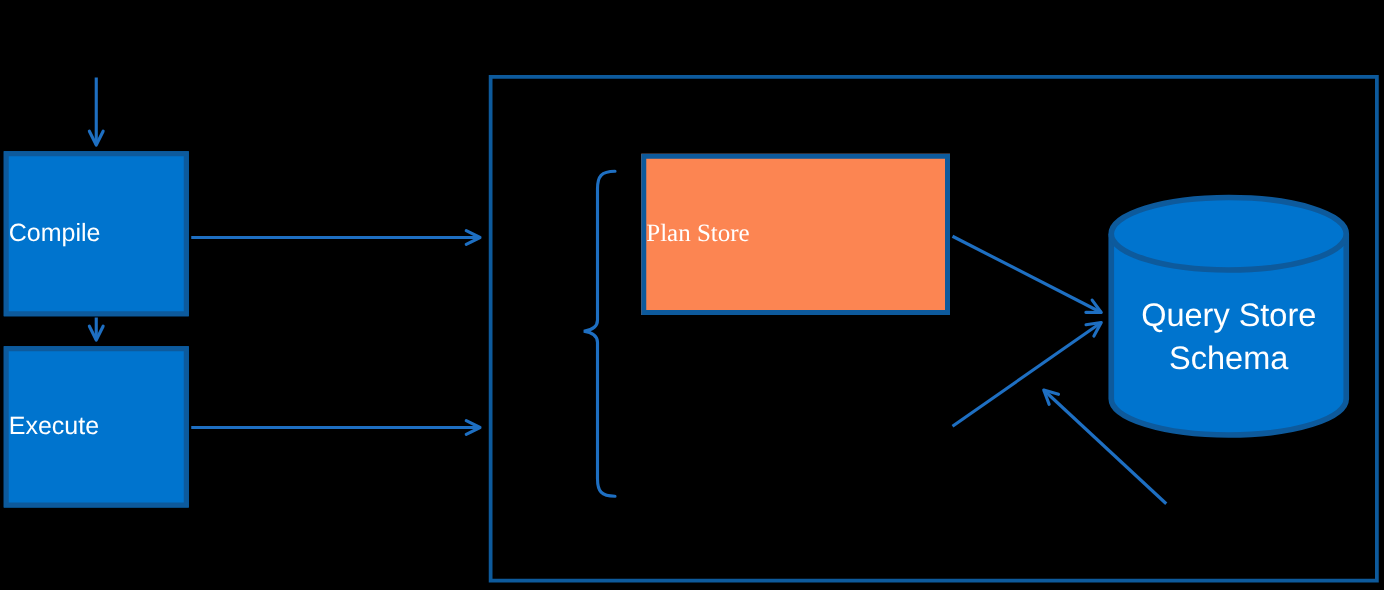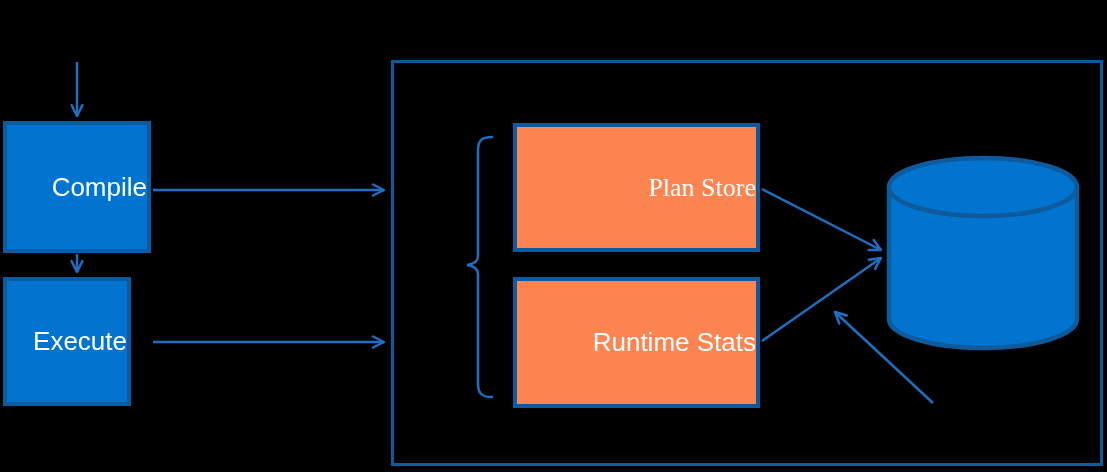--- a/index.html
+++ b/index.html
@@ -47,37 +47,37 @@
   }
   .cyl-body, .cyl-top {
     fill: var(--node-fill);
     stroke: var(--node-border);
     stroke-width: 4.5;
   }
   .node {
     position: absolute;
     display: flex;
     align-items: center;
-    justify-content: flex-end;
+    justify-content: flex-start;
     color: var(--text);
-    font-size: 26px;
+    font-size: 20px;
     background: var(--node-fill);
     border: 4px solid var(--node-border);
     text-align: center;
   }
   .node.orange { background: var(--orange-fill); }
   .container-box {
     position: absolute;
     left: 391px; top: 60px;
     width: 712px; height: 406px;
     border: 3px solid var(--node-border);
     background: transparent;
   }
   .node-compile  { left: 3px;   top: 121px; width: 148px; height: 132px; }
-  .node-execute  { left: 3px;   top: 277px; width: 128px; height: 129px; padding-left: 29px; }
+  .node-execute  { left: 3px;   top: 277px; width: 148px; height: 129px; }
   .node-plan     { left: 513px; top: 123px; width: 247px; height: 129px; font-family: Liberation Serif, serif; }
   .node-runtime  { left: 513px; top: 277px; width: 247px; height: 131px; }
   .cylinder-label {
     position: absolute;
     left: 889px; top: 235px;
     width: 188px;
     color: var(--text);
     font-size: 26px;
     line-height: 34px;
     text-align: center;
@@ -120,18 +120,17 @@
   </div>
 
   <div class="node node-execute">
     <span>Execute</span>
   </div>
 
   <div class="node orange node-plan">
     <span>Plan Store</span>
   </div>
 
-  <div class="node orange node-runtime">
-    <span>Runtime Stats</span>
-  </div>
 
+  <div class="cylinder-label">Query Store
+Schema</div>
 
 </div>
 
 </body></html>

